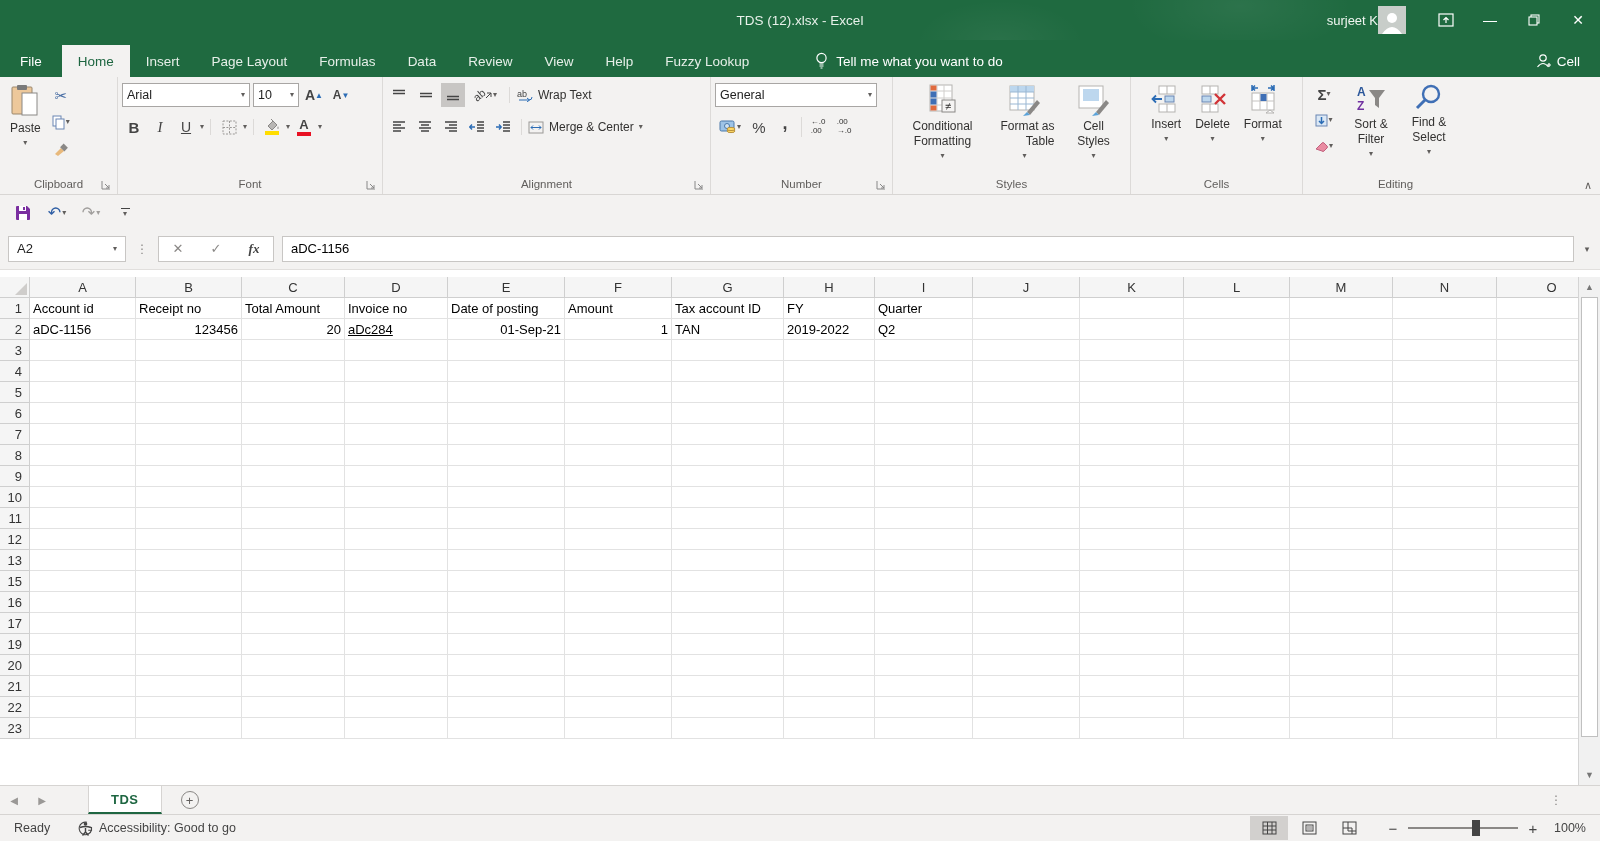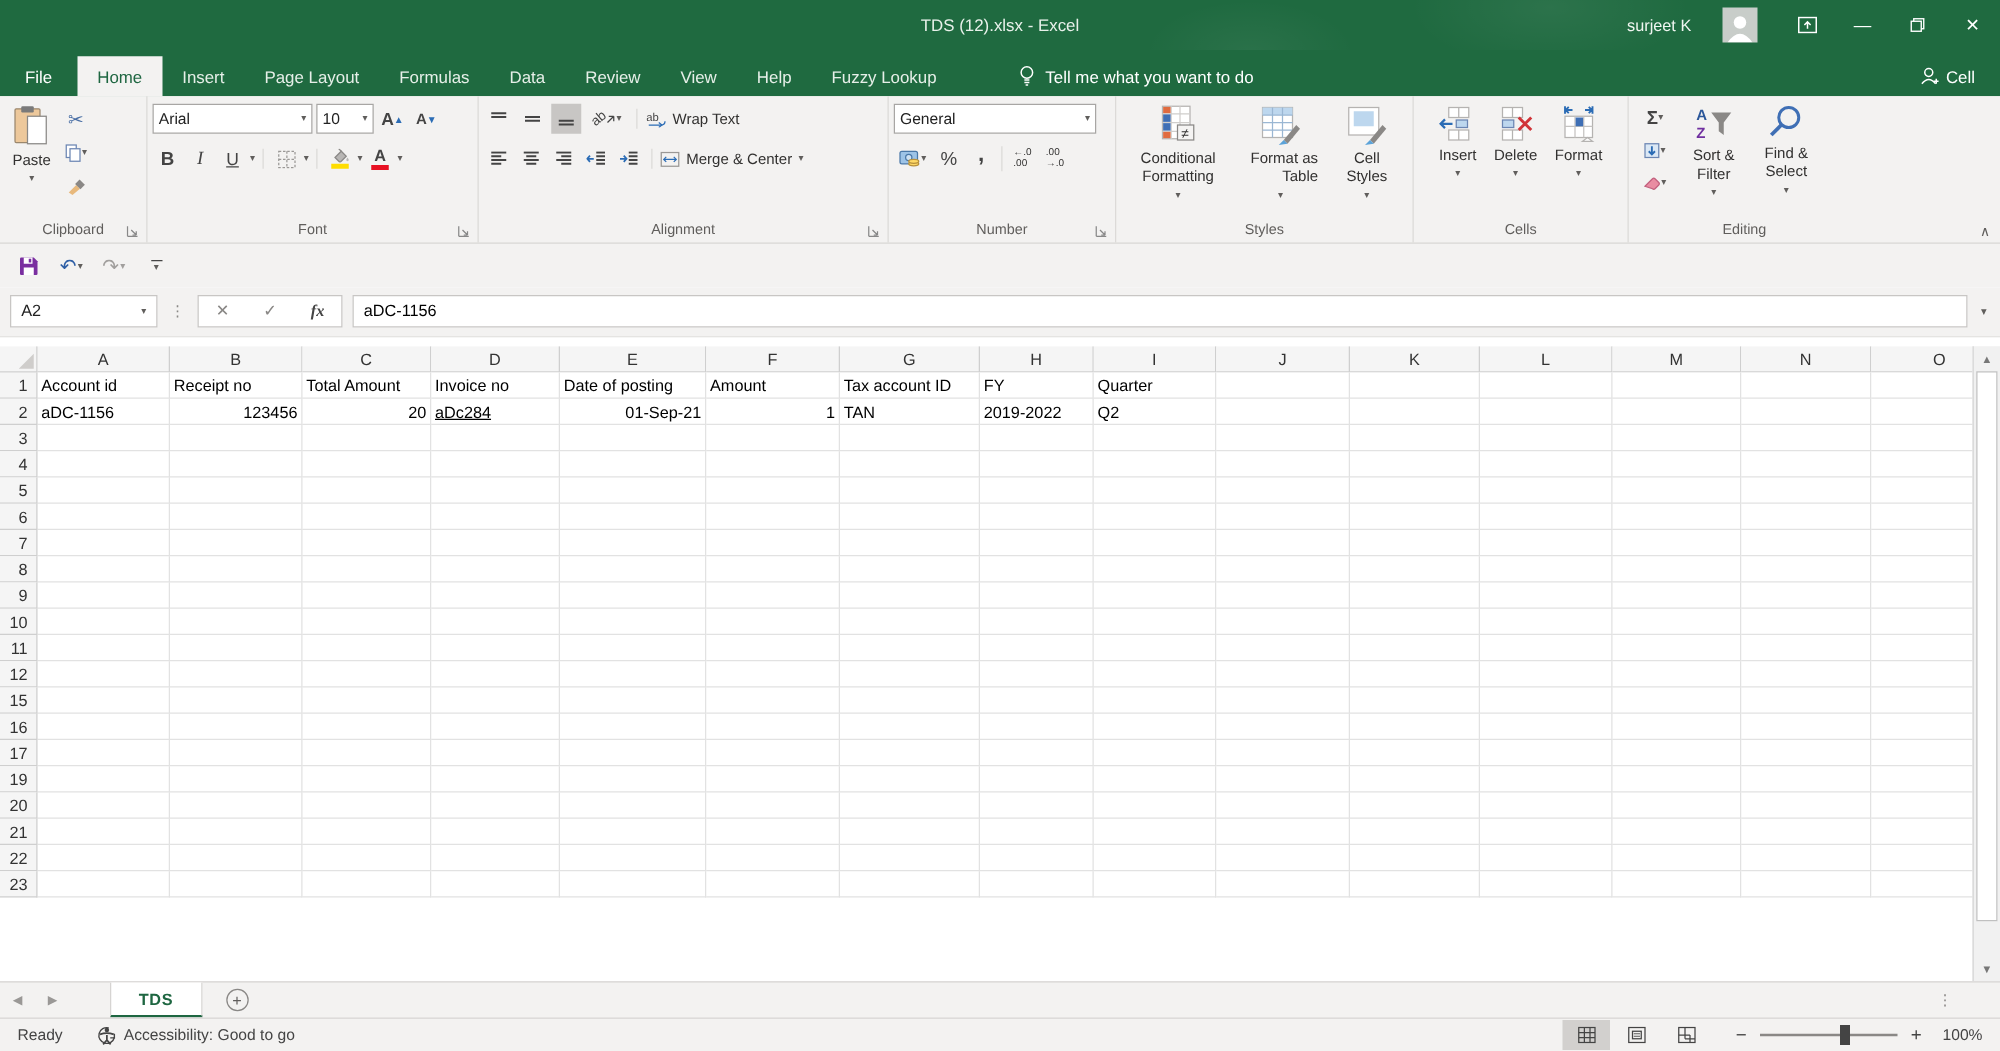--- a/index.html
+++ b/index.html
@@ -8,21 +8,21 @@
   .app { width:1600px; height:841px; display:flex; flex-direction:column; }
 
   
   .titlebar { height:40px; background:#1f6a40; color:#fff; display:flex; align-items:center;
     position:relative; flex-shrink:0; overflow:hidden; }
   .titlebar .deco { position:absolute; right:180px; top:-30px; width:600px; height:120px;
     background:radial-gradient(ellipse 120px 60px at 30% 60%, rgba(255,255,255,.05), transparent 70%),
                radial-gradient(ellipse 160px 70px at 70% 30%, rgba(255,255,255,.06), transparent 70%); }
   .title-text { position:absolute; left:0; right:0; text-align:center; font-size:13.5px; color:#e8f1ea; }
   .tb-right { margin-left:auto; display:flex; align-items:center; height:100%; z-index:2; }
-  .tb-user { font-size:13px; margin-right:25px; color:#f0f6f1; }
+  .tb-user { font-size:13px; margin-right:0; color:#f0f6f1; }
   .tb-avatar { width:28px; height:28px; background:#c8cdc9; display:flex; align-items:flex-end;
     justify-content:center; overflow:hidden; margin-right:18px; }
   .tb-btn { width:44px; height:40px; display:flex; align-items:center; justify-content:center;
     color:#fff; font-size:14px; }
 
   
   .tabrow { height:37px; background:#1f6a40; display:flex; align-items:flex-end; flex-shrink:0; position:relative;gap:36px; }
   .rtab { padding:0 16px; height:32px; display:flex; align-items:center; color:#e6efe8;
     font-size:13.5px; white-space:nowrap; }
   .rtab.file { padding:0 20px; color:#fff; }
@@ -803,20 +803,38 @@
             <div class="cell" style="width: 98px;"></div>
             <div class="cell" style="width: 107px;"></div>
             <div class="cell" style="width: 104px;"></div>
             <div class="cell" style="width: 106px;"></div>
             <div class="cell" style="width: 103px;"></div>
             <div class="cell" style="width: 104px;"></div>
             <div class="cell" style="width: 110px;"></div>
           </div>
           <div class="grow">
             <div class="rowhdr">12</div>
+            <div class="cell" style="width: 106px;"></div>
+            <div class="cell" style="width: 106px;"></div>
+            <div class="cell" style="width: 103px;"></div>
+            <div class="cell" style="width: 103px;"></div>
+            <div class="cell" style="width: 117px;"></div>
+            <div class="cell" style="width: 107px;"></div>
+            <div class="cell" style="width: 112px;"></div>
+            <div class="cell" style="width: 91px;"></div>
+            <div class="cell" style="width: 98px;"></div>
+            <div class="cell" style="width: 107px;"></div>
+            <div class="cell" style="width: 104px;"></div>
+            <div class="cell" style="width: 106px;"></div>
+            <div class="cell" style="width: 103px;"></div>
+            <div class="cell" style="width: 104px;"></div>
+            <div class="cell" style="width: 110px;"></div>
+          </div>
+          <div class="grow">
+            <div class="rowhdr">13</div>
             <div class="cell" style="width: 106px;"></div>
             <div class="cell" style="width: 106px;"></div>
             <div class="cell" style="width: 103px;"></div>
             <div class="cell" style="width: 103px;"></div>
             <div class="cell" style="width: 117px;"></div>
             <div class="cell" style="width: 107px;"></div>
             <div class="cell" style="width: 112px;"></div>
             <div class="cell" style="width: 91px;"></div>
             <div class="cell" style="width: 98px;"></div>
             <div class="cell" style="width: 107px;"></div>

